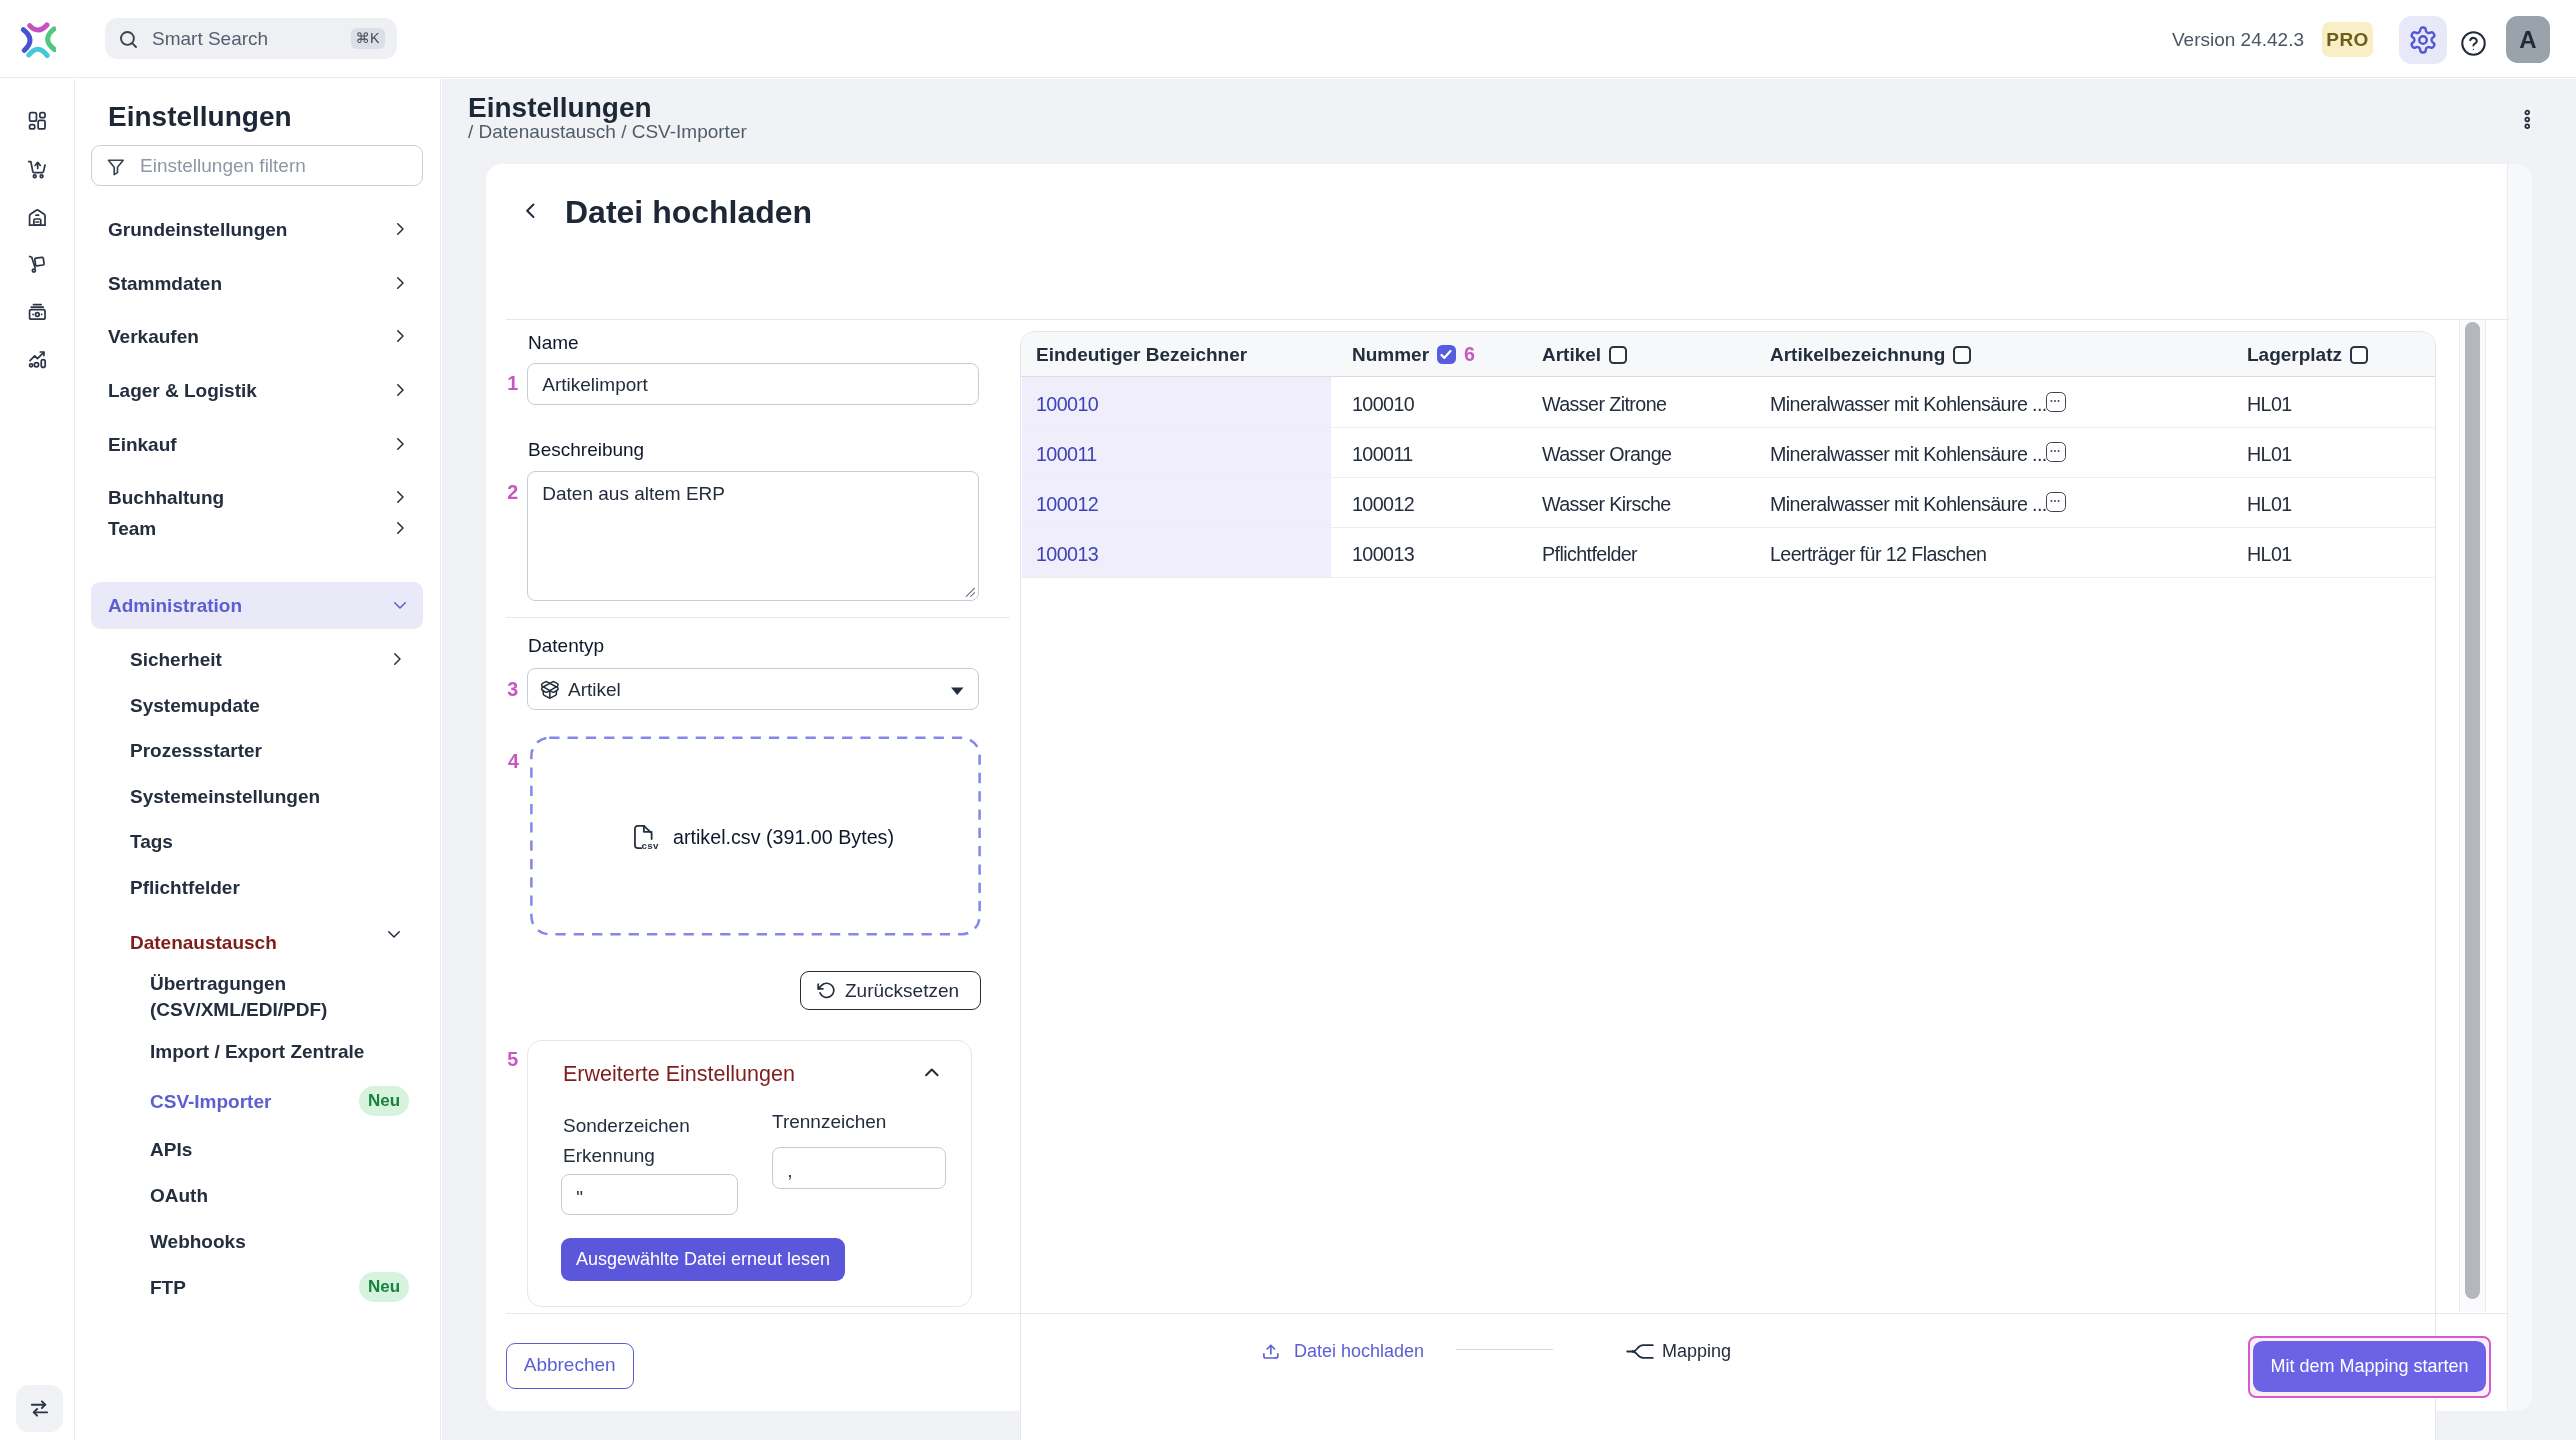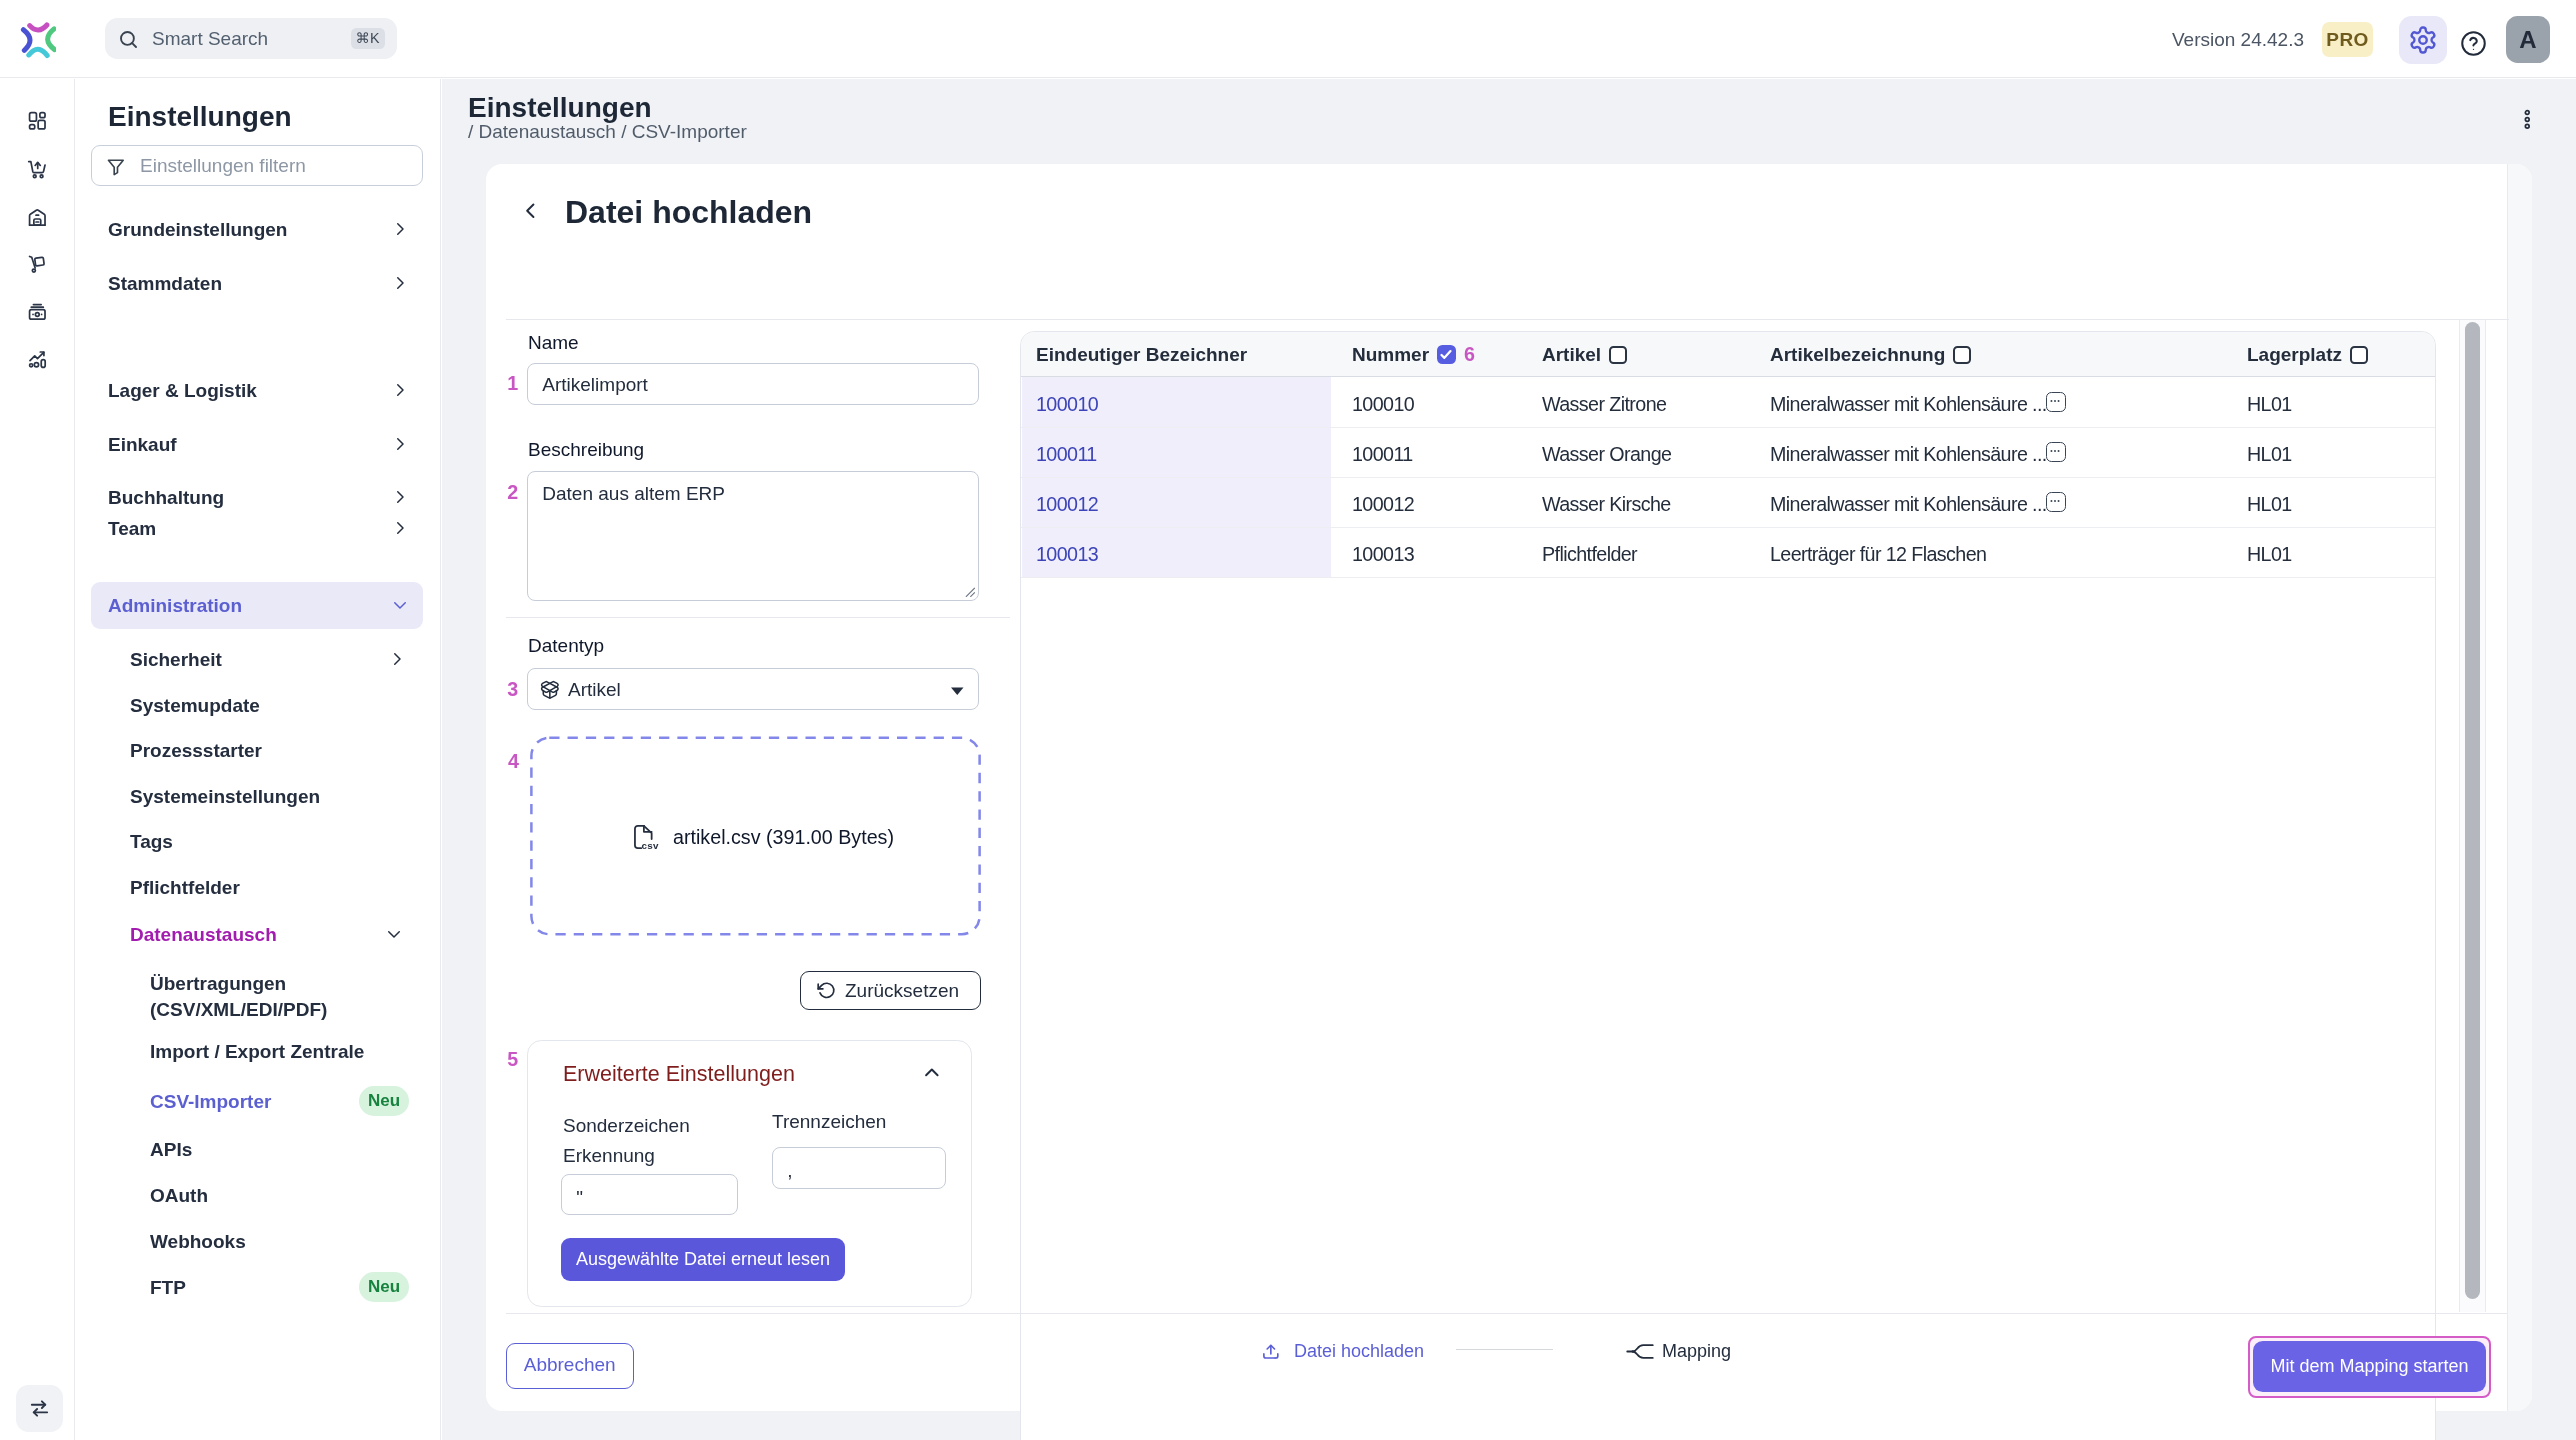--- a/index.html
+++ b/index.html
@@ -27,21 +27,21 @@
   
   #sidebar { position:absolute; left:75px; top:79px; width:366px; height:1362px; background:#fff; border-right:0.9px solid #e8eaee; }
   #sidebar h1 { position:absolute; left:33px; top:21.5px; font-size:28px; font-weight:bold; color:#1d2736; }
   #filter { position:absolute; left:16px; top:66px; width:332px; height:41px; border:1.3px solid #c9cfda; border-radius:9px; display:flex; align-items:center; }
   #filter .ph { color:#8d97a5; font-size:19px; margin-left:48px; }
   .mitem { position:absolute; left:16px; width:332px; height:47px; font-size:19px; font-weight:bold; color:#242e3f; line-height:47px; }
   .mitem .lbl { margin-left:17px; }
   .mitem svg { position:absolute; right:14.3px; top:14.3px; width:18px; height:18px; }
   .mitem.active { background:#eae9f8; border-radius:9px; color:#5b5fd0; }
   .sub { position:absolute; left:55px; font-size:19px; font-weight:bold; color:#242e3f; }
-  .sub.purple { color:#a21caf; }
+  .sub.purple { color:#7f1d1d;margin-top:8px; }
   .sub3 { position:absolute; left:75px; font-size:19px; font-weight:bold; color:#242e3f; }
   .sub3.purple { color:#5b5fd0; }
   .neu { position:absolute; display:inline-block; background:#d7f2dd; color:#17833f; font-size:17px; font-weight:bold; border-radius:15px; padding:0 9px; height:29.5px; line-height:29.5px; }
   .subchev { position:absolute; right:39px; width:18px; height:18px; color:#242e3f; }
 
   
   #main { position:absolute; left:442px; top:79px; width:2134px; height:1362px; background:#f0f2f5; }
   #main .htitle { position:absolute; left:26px; top:13.4px; font-size:28px; font-weight:bold; color:#1d2736; }
   #main .crumbs { position:absolute; left:26px; top:42px; font-size:19px; color:#515c6b; }
   #kebab { position:absolute; left:2079px; top:30px; }
@@ -173,20 +173,23 @@
   <div id="filter">
     <svg class="abs" style="left:14.3px; top:10.7px;" width="19.7" height="19.7" viewBox="0 0 24 24" fill="none" stroke="#39434f" stroke-width="2" stroke-linecap="round" stroke-linejoin="round">
       <path d="M3 4h18l-7 8.5V19l-4 2.5V12.5z"></path>
     </svg>
     <div class="ph">Einstellungen filtern</div>
   </div>
   <div class="mitem" style="top:127px;"><span class="lbl">Grundeinstellungen</span><svg viewBox="0 0 24 24" fill="none" stroke="currentColor" stroke-width="2" stroke-linecap="round" stroke-linejoin="round">
         <path d="M9 5l7 7-7 7"></path>
       </svg></div>
   <div class="mitem" style="top:181px;"><span class="lbl">Stammdaten</span><svg viewBox="0 0 24 24" fill="none" stroke="currentColor" stroke-width="2" stroke-linecap="round" stroke-linejoin="round">
+        <path d="M9 5l7 7-7 7"></path>
+      </svg></div>
+  <div class="mitem" style="top:234px;"><span class="lbl">Verkaufen</span><svg viewBox="0 0 24 24" fill="none" stroke="currentColor" stroke-width="2" stroke-linecap="round" stroke-linejoin="round">
         <path d="M9 5l7 7-7 7"></path>
       </svg></div>
   <div class="mitem" style="top:288px;"><span class="lbl">Lager &amp; Logistik</span><svg viewBox="0 0 24 24" fill="none" stroke="currentColor" stroke-width="2" stroke-linecap="round" stroke-linejoin="round">
         <path d="M9 5l7 7-7 7"></path>
       </svg></div>
   <div class="mitem" style="top:342px;"><span class="lbl">Einkauf</span><svg viewBox="0 0 24 24" fill="none" stroke="currentColor" stroke-width="2" stroke-linecap="round" stroke-linejoin="round">
         <path d="M9 5l7 7-7 7"></path>
       </svg></div>
   <div class="mitem" style="top:395px;"><span class="lbl">Buchhaltung</span><svg viewBox="0 0 24 24" fill="none" stroke="currentColor" stroke-width="2" stroke-linecap="round" stroke-linejoin="round">
         <path d="M9 5l7 7-7 7"></path>

